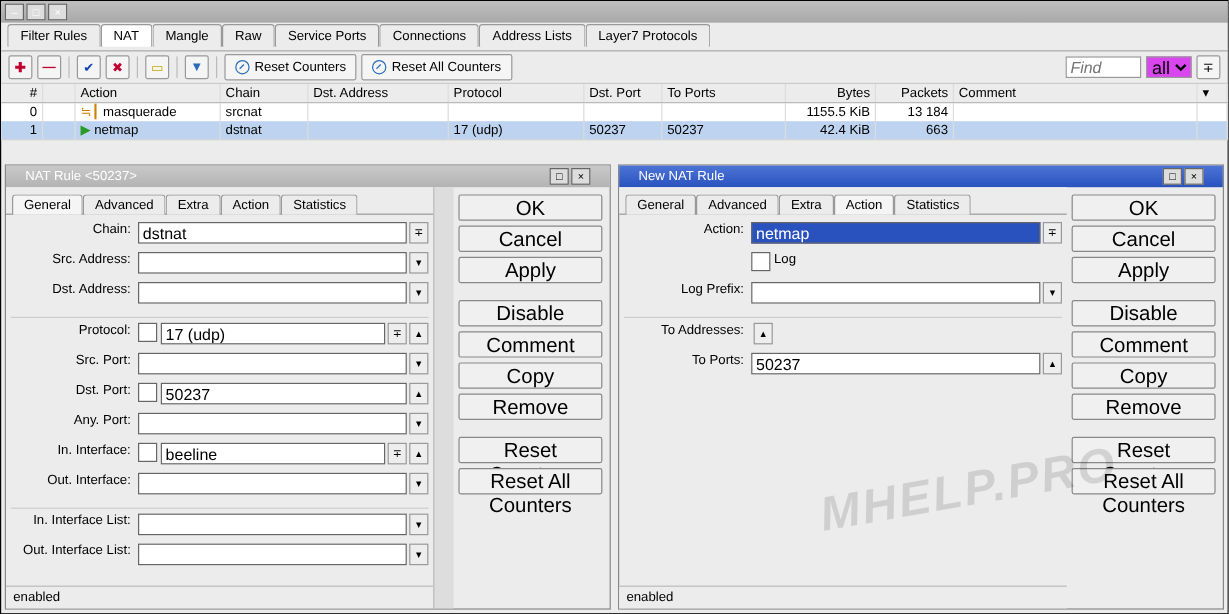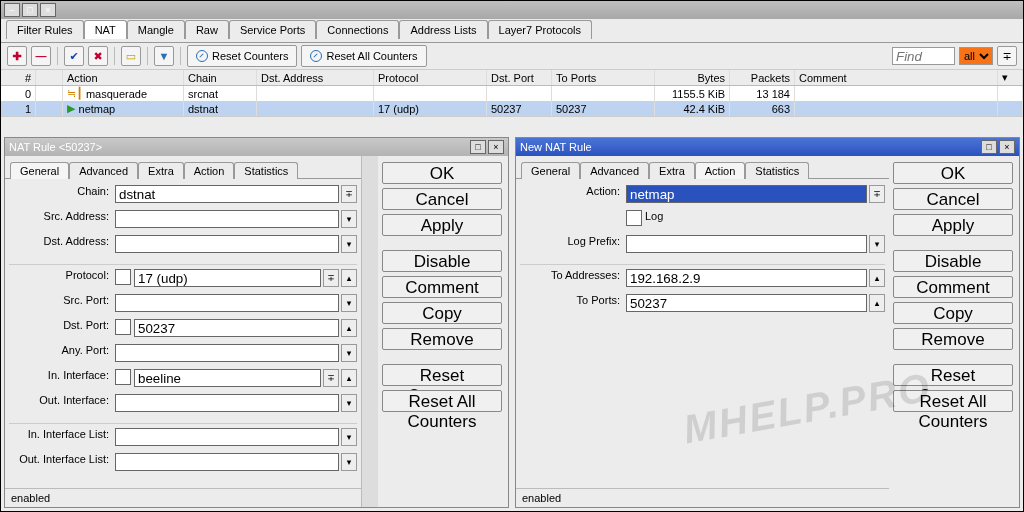--- a/index.html
+++ b/index.html
@@ -10,21 +10,21 @@
 .winbtns span{width:14px;height:12px;border:1px solid #666;background:#ddd;display:flex;align-items:center;justify-content:center;font-size:9px;line-height:1}
 .tabs-main{height:23px;display:flex;align-items:flex-start;padding-left:5px;background:#ececec;border-bottom:1px solid #999}
 .tabs-main .tab{padding:3px 10px;border:1px solid #999;border-bottom:none;background:#ececec;margin-right:0;border-top-left-radius:3px;border-top-right-radius:3px;position:relative;top:1px}
 .tabs-main .tab.active{background:#fff}
 .toolbar{height:26px;background:#ececec;border-bottom:1px solid #ccc;display:flex;align-items:center;padding:0 6px;gap:4px}
 .toolbar .tbtn{width:18px;height:18px;border:1px solid #999;background:#f5f5f5;display:flex;align-items:center;justify-content:center;border-radius:2px;font-size:11px}
 .toolbar .sep{width:1px;height:18px;background:#bbb;margin:0 2px}
 .toolbar .pillbtn{height:20px;border:1px solid #999;background:#f5f5f5;border-radius:2px;padding:0 8px;display:flex;align-items:center;gap:4px}
 .toolbar .spacer{flex:1}
 .toolbar input.find{width:55px;height:16px;border:1px solid #999;color:#888;font-style:italic;padding:0 3px}
-.toolbar select.all{height:18px;border:1px solid #999;background:#f97316;font-size:11px}
+.toolbar select.all{height:18px;border:1px solid #999;background:#d946ef;font-size:15px}
 
 .grid{background:#fff;border-bottom:1px solid #ccc}
 .ghead,.grow{display:flex;height:15px;align-items:center}
 .ghead{background:#ececec;border-bottom:1px solid #bbb}
 .ghead div,.grow div{border-right:1px solid #ddd;padding:0 4px;overflow:hidden;white-space:nowrap;height:100%;display:flex;align-items:center}
 .c-num{width:26px;justify-content:flex-end}
 .c-flag{width:18px}
 .c-act{width:112px}
 .c-chain{width:64px}
 .c-dst{width:108px}
@@ -32,21 +32,21 @@
 .c-dport{width:56px}
 .c-toports{width:94px}
 .c-bytes{width:66px;justify-content:flex-end}
 .c-pkts{width:56px;justify-content:flex-end}
 .c-comment{flex:1}
 .c-tail{width:16px}
 .grow.sel{background:#bdd3f0}
 
 .panels{position:absolute;left:0;right:0;top:133px;bottom:0;display:flex}
 .panel{flex:1;display:flex;flex-direction:column;border:1px solid #888;margin:3px;box-sizing:border-box;background:#ececec}
-.panel .pt{height:18px;display:flex;align-items:center;padding:0 4px;font-size:11px}
+.panel .pt{height:18px;display:flex;align-items:center;padding:0 16px;font-size:11px}
 .pt.grey{background:linear-gradient(#c9c9c9,#b3b3b3);color:#fff}
 .pt.blue{background:linear-gradient(#4c74d6,#2a52be);color:#fff}
 .pt .ptitle{flex:1}
 .pt .pbtns span{display:inline-block;width:14px;height:12px;border:1px solid #666;background:#ddd;color:#000;text-align:center;font-size:9px;line-height:12px;margin-left:2px}
 .pbody{flex:1;display:flex;position:relative}
 .form{flex:1;display:flex;flex-direction:column}
 .formtabs{height:22px;display:flex;align-items:flex-end;padding-left:5px;border-bottom:1px solid #999;background:#ececec}
 .formtabs .ftab{padding:2px 9px;border:1px solid #999;border-bottom:none;border-top-left-radius:3px;border-top-right-radius:3px;background:#ececec;position:relative;top:1px}
 .formtabs .ftab.active{background:#f5f5f5}
 .formrows{flex:1;overflow:hidden;padding:6px 4px}
@@ -286,21 +286,20 @@
                 <span>Log</span>
               </div>
             <div class="frow">
                 <label>Log Prefix:</label>
                 <input class="txt" value="" style="">
                 <span class="handle">▾</span>
               </div>
             <hr class="frule">
             <div class="frow">
                 <label>To Addresses:</label>
-                <input class="txt" value="192.168.2.9" style="">
                 <span class="handle">▴</span>
               </div>
             <div class="frow">
                 <label>To Ports:</label>
                 <input class="txt" value="50237" style="">
                 <span class="handle">▴</span>
               </div>
           </div>
           <div class="status">
               <span>enabled</span>

